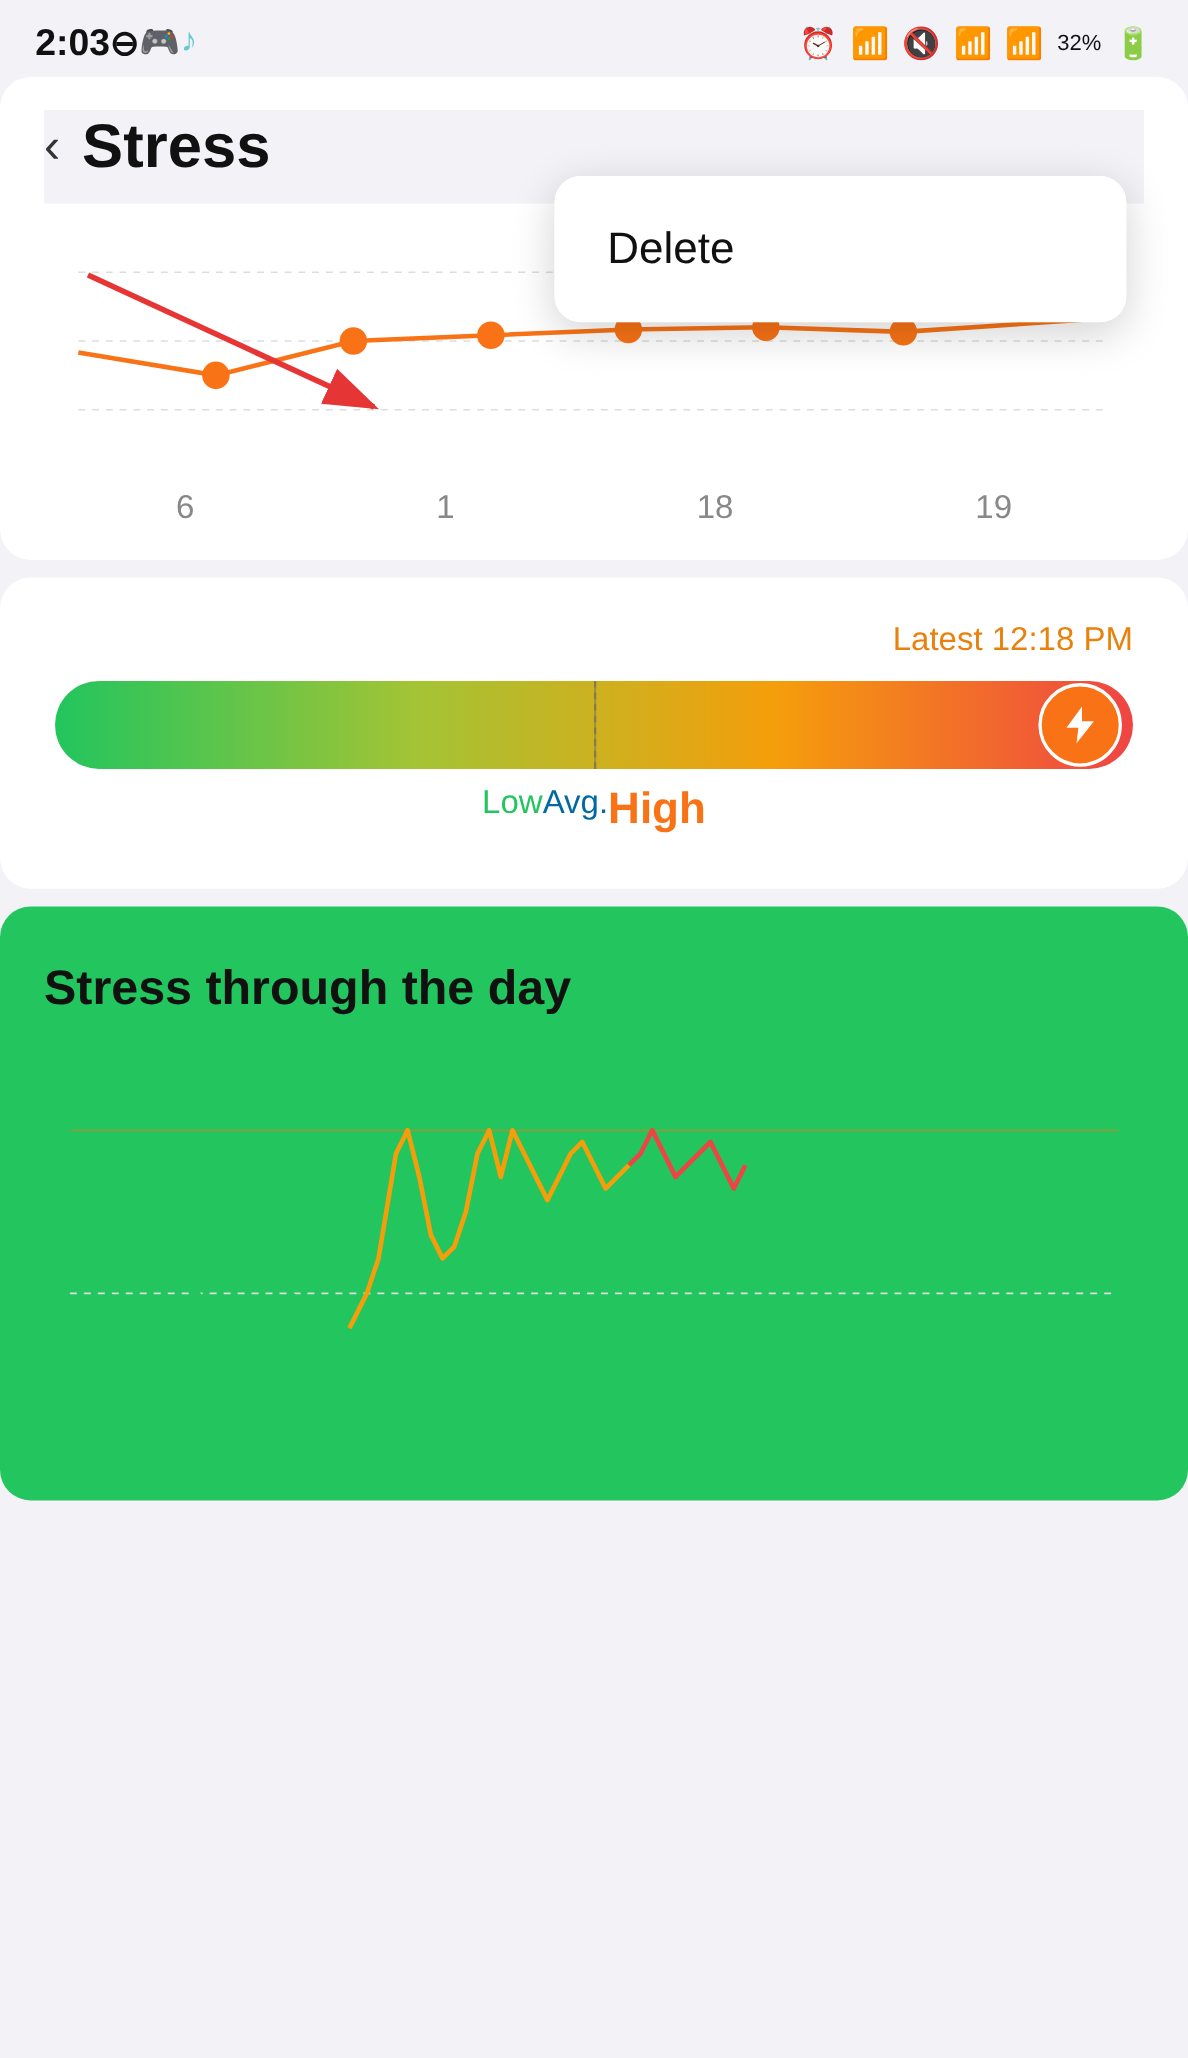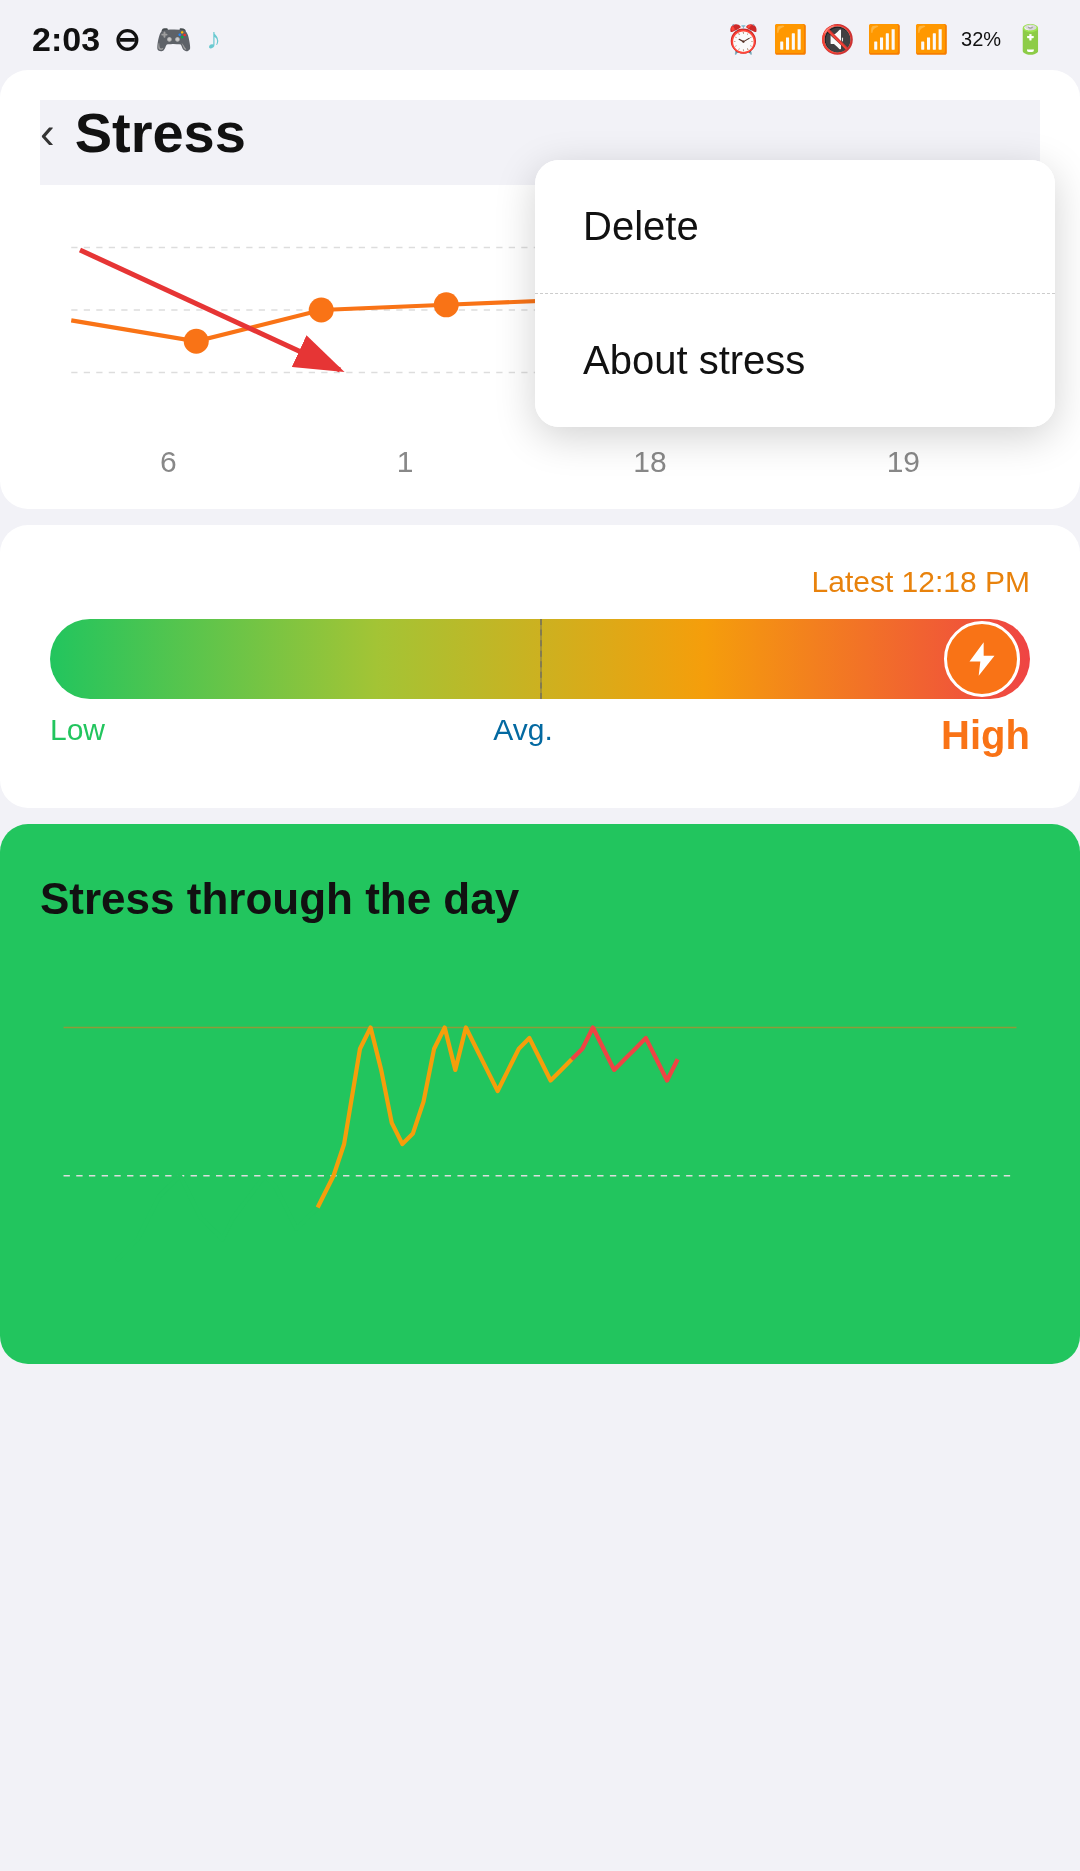--- a/index.html
+++ b/index.html
@@ -20,22 +20,20 @@
       align-items: center;
       padding: 18px 32px 10px 32px;
       background: #f2f2f7;
       height: 70px;
     }
     .status-left {
       font-size: 34px;
       font-weight: 600;
       color: #111;
       display: flex;
-      align-items: center;
-      gap: 14px;
     }
     .status-right {
       display: flex;
       align-items: center;
       gap: 12px;
       font-size: 28px;
       color: #111;
     }
     .battery-text { font-size: 20px; font-weight: 500; }
 
@@ -83,21 +81,21 @@
     }
     .chart-x-label {
       font-size: 30px;
       color: #888;
     }
 
     
     .dropdown-overlay {
       position: absolute;
       top: 90px;
-      right: 25px;
+      right: 56px;
       background: white;
       border-radius: 24px;
       box-shadow: 0 10px 40px rgba(0,0,0,0.18);
       width: 520px;
       z-index: 100;
       overflow: hidden;
     }
     .dropdown-item {
       padding: 44px 48px;
       font-size: 40px;
@@ -158,21 +156,21 @@
       position: absolute;
       left: 50%;
       top: 0;
       bottom: 0;
       width: 2px;
       background: rgba(100,100,100,0.4);
       border-left: 2px dashed rgba(100,100,100,0.5);
     }
     .gauge-labels {
       display: flex;
-      justify-content: space-between;
+      justify-content: center;
       margin-top: 14px;
     }
     .gauge-label-low { color: #22c55e; font-size: 30px; font-weight: 500; }
     .gauge-label-avg { color: #0369a1; font-size: 30px; }
     .gauge-label-high { color: #f97316; font-size: 40px; font-weight: 700; }
 
     
     .stress-day-section {
       background: #22c55e;
       border-radius: 28px;
@@ -255,21 +253,20 @@
     <line x1="30" y1="20" x2="290" y2="140" stroke="#e63535" stroke-width="5" marker-end="url(#arrowhead)"></line>
     <defs>
       <marker id="arrowhead" markerWidth="10" markerHeight="7" refX="9" refY="3.5" orient="auto">
         <polygon points="0 0, 10 3.5, 0 7" fill="#e63535"></polygon>
       </marker>
     </defs>
   </svg>
 
   <div class="dropdown-overlay">
     <div class="dropdown-item">Delete</div>
-    <div class="dropdown-item">About stress</div>
   </div>
 
 </div>
 
 <div class="stress-gauge-section">
   <div class="latest-label">Latest 12:18 PM</div>
   <div style="position:relative;">
     <div class="gauge-bar-container">
 
       <div class="gauge-avg-line"></div>

